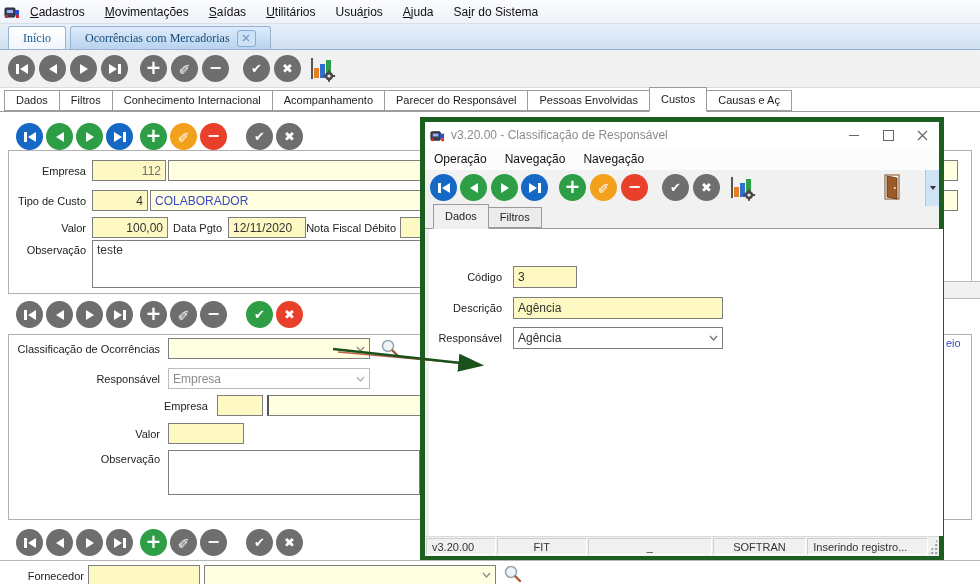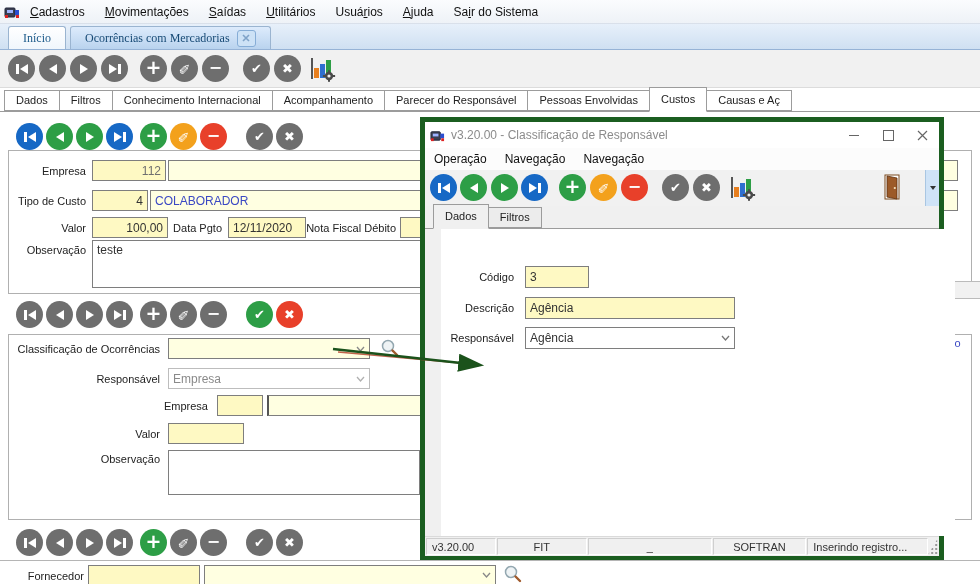--- a/index.html
+++ b/index.html
@@ -66,21 +66,21 @@
   .maxglyph{width:9px;height:9px;border:1px solid #666;}
   #dlg-menu{position:absolute;left:0;top:26px;width:514px;height:22px;background:#fcfcfc;
             border-bottom:1px solid #e4e4e4;display:flex;align-items:center;}
   #dlg-menu .mi{line-height:22px;padding:0 9px;}
   #dlg-toolbar{position:absolute;left:0;top:48px;width:514px;height:36px;background:#f1f1f1;}
   #dlg-strip{position:absolute;right:0;top:0;width:13px;height:36px;background:#cfe3f7;border-left:1px solid #a9c6e2;
              display:flex;align-items:center;justify-content:center;cursor:pointer;}
   .dtri{width:0;height:0;border-left:3px solid transparent;border-right:3px solid transparent;border-top:4px solid #333;}
   #dlg-tabs{position:absolute;left:0;top:84px;width:514px;height:23px;display:flex;align-items:flex-end;
             padding-left:8px;border-bottom:1px solid #9c9c9c;box-sizing:border-box;background:#f0f0f0;}
-  #dlg-content{position:absolute;left:16px;top:107px;width:514px;height:307px;background:#fff;}
+  #dlg-content{position:absolute;left:4px;top:107px;width:514px;height:307px;background:#fff;}
   #dlg-status{position:absolute;left:0;top:414px;width:514px;height:19px;background:#f0f0f0;
               border-top:1px solid #dadada;display:flex;align-items:stretch;font-size:11px;color:#333;}
   .spanel{border:1px solid;border-color:#cfcfcf #ffffff #ffffff #cfcfcf;margin:1px 0 1px 1px;
           display:flex;align-items:center;padding:0 5px;white-space:nowrap;overflow:hidden;}
   .spanel.ctr{justify-content:center;}
   .grip{width:12px;margin:1px 1px 1px auto;background-image:radial-gradient(#9a9a9a 1px,transparent 1.1px);
         background-size:4px 4px;background-position:bottom right;clip-path:polygon(100% 0,100% 100%,0 100%);}
   
   #arrow{position:absolute;left:0;top:0;z-index:50;pointer-events:none;}
   .icon{display:inline-flex;}

